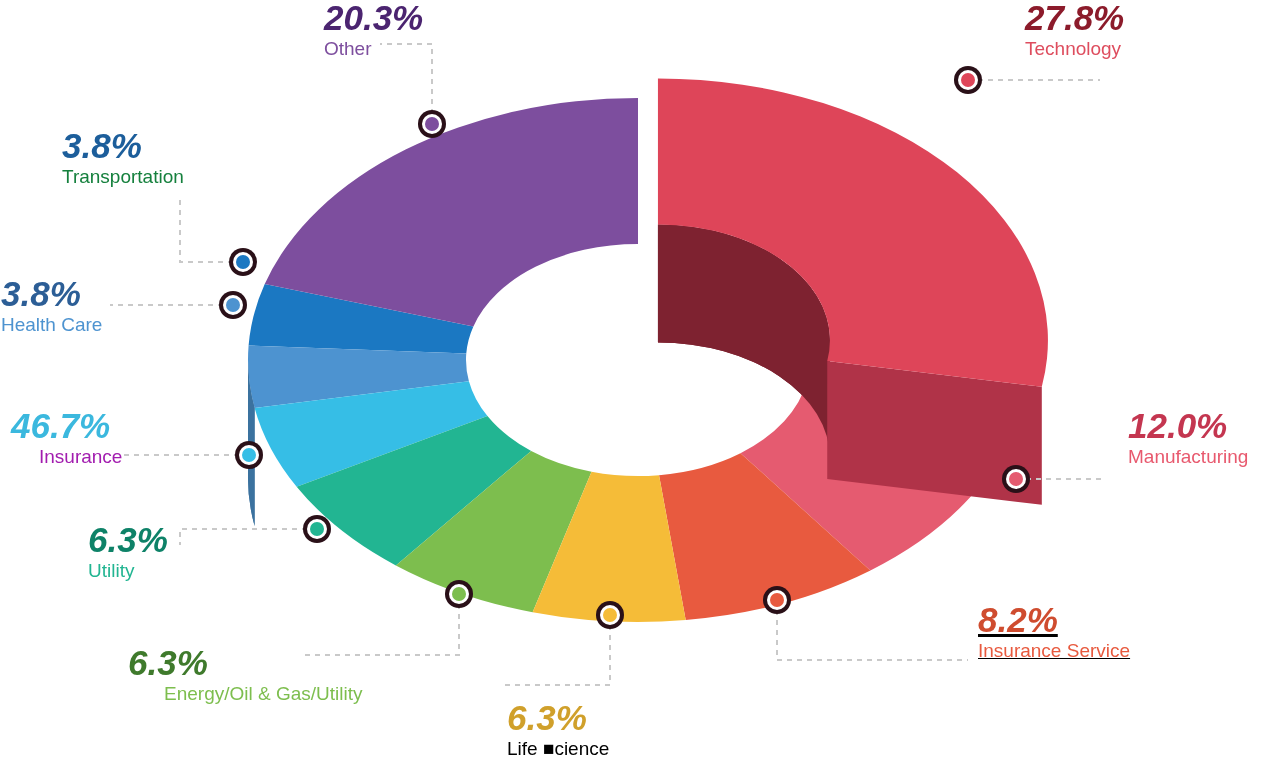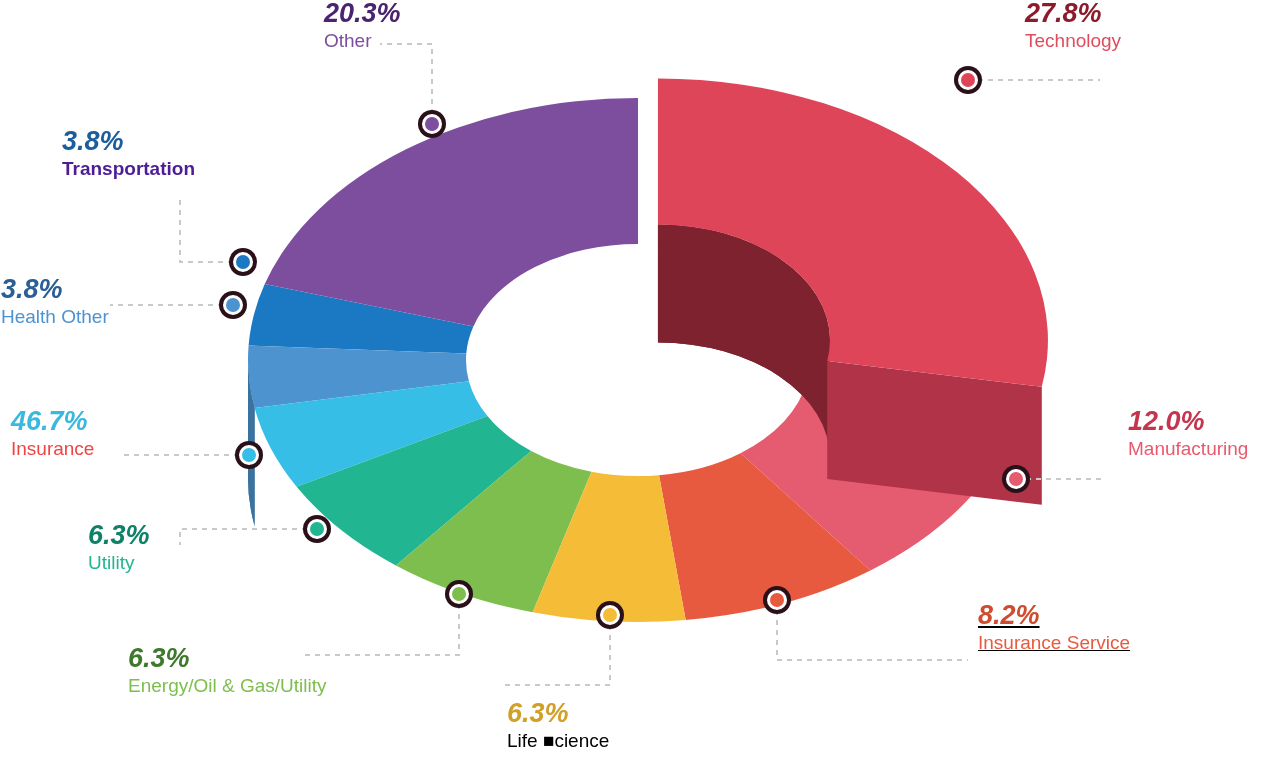--- a/index.html
+++ b/index.html
@@ -2,21 +2,21 @@
 <html><head>
 <meta charset="utf-8">
 <style>
   html,body{margin:0;padding:0;background:#ffffff;}
   body{width:1274px;height:758px;position:relative;overflow:hidden;
        font-family:"Liberation Sans",sans-serif;}
   #stage{position:absolute;inset:0;width:1274px;height:758px;}
   svg.chart{position:absolute;left:0;top:0;width:1274px;height:758px;}
 
   .lbl{position:absolute;white-space:nowrap;line-height:1.0;}
-  .pct{font-weight:bold;font-style:italic;font-size:27px;letter-spacing:0px;}
+  .pct{font-weight:bold;font-style:italic;font-size:35px;letter-spacing:0px;}
   .nam{font-weight:normal;font-size:19px;margin-top:4px;}
   .lbl.right{text-align:left;}
   .lbl.left{text-align:left;}
 </style>
 </head>
 <body>
 
 <div id="stage">
 
   <svg class="chart" viewBox="0 0 1274 758">
@@ -132,41 +132,41 @@
     <div class="nam" style="color: rgb(232, 90, 63);">Insurance Service</div>
   </div>
 
   <div class="lbl left" style="left:507px;top:700px;">
     <div class="pct" style="color: rgb(208, 160, 43);">6.3%</div>
     <div class="nam" style="color: #000000;">Life ■cience</div>
   </div>
 
   <div class="lbl left" style="left:128px;top:645px;">
     <div class="pct" style="color: rgb(63, 122, 44);">6.3%</div>
-    <div class="nam" style="color: rgb(125, 190, 78);">Energy/Oil &amp; Gas/Utility</div>
+    <div class="nam" style="color: rgb(125, 190, 78); margin-left: 36px;">Energy/Oil &amp; Gas/Utility</div>
   </div>
 
   <div class="lbl left" style="left:88px;top:522px;">
     <div class="pct" style="color: rgb(14, 130, 104);">6.3%</div>
     <div class="nam" style="color: rgb(34, 181, 146);">Utility</div>
   </div>
 
   <div class="lbl left" style="left:11px;top:408px;">
     <div class="pct" style="color: rgb(59, 184, 222);">46.7%</div>
-    <div class="nam" style="color: #ef4444;">Insurance</div>
+    <div class="nam" style="color: #a21caf; margin-left: 28px;">Insurance</div>
   </div>
 
   <div class="lbl left" style="left:1px;top:276px;">
     <div class="pct" style="color: rgb(44, 94, 150);">3.8%</div>
-    <div class="nam" style="color: rgb(77, 147, 208);">Health Other</div>
+    <div class="nam" style="color: rgb(77, 147, 208);">Health Care</div>
   </div>
 
   <div class="lbl left" style="left:62px;top:128px;">
     <div class="pct" style="color: rgb(28, 94, 155);">3.8%</div>
-    <div class="nam" style="color: #4c1d95; font-weight: bold;">Transportation</div>
+    <div class="nam" style="color: #15803d;">Transportation</div>
   </div>
 
   <div class="lbl left" style="left:324px;top:0px;">
     <div class="pct" style="color: rgb(75, 36, 112);">20.3%</div>
     <div class="nam" style="color: rgb(125, 78, 158);">Other</div>
   </div>
 
 </div>
 
 </body></html>

